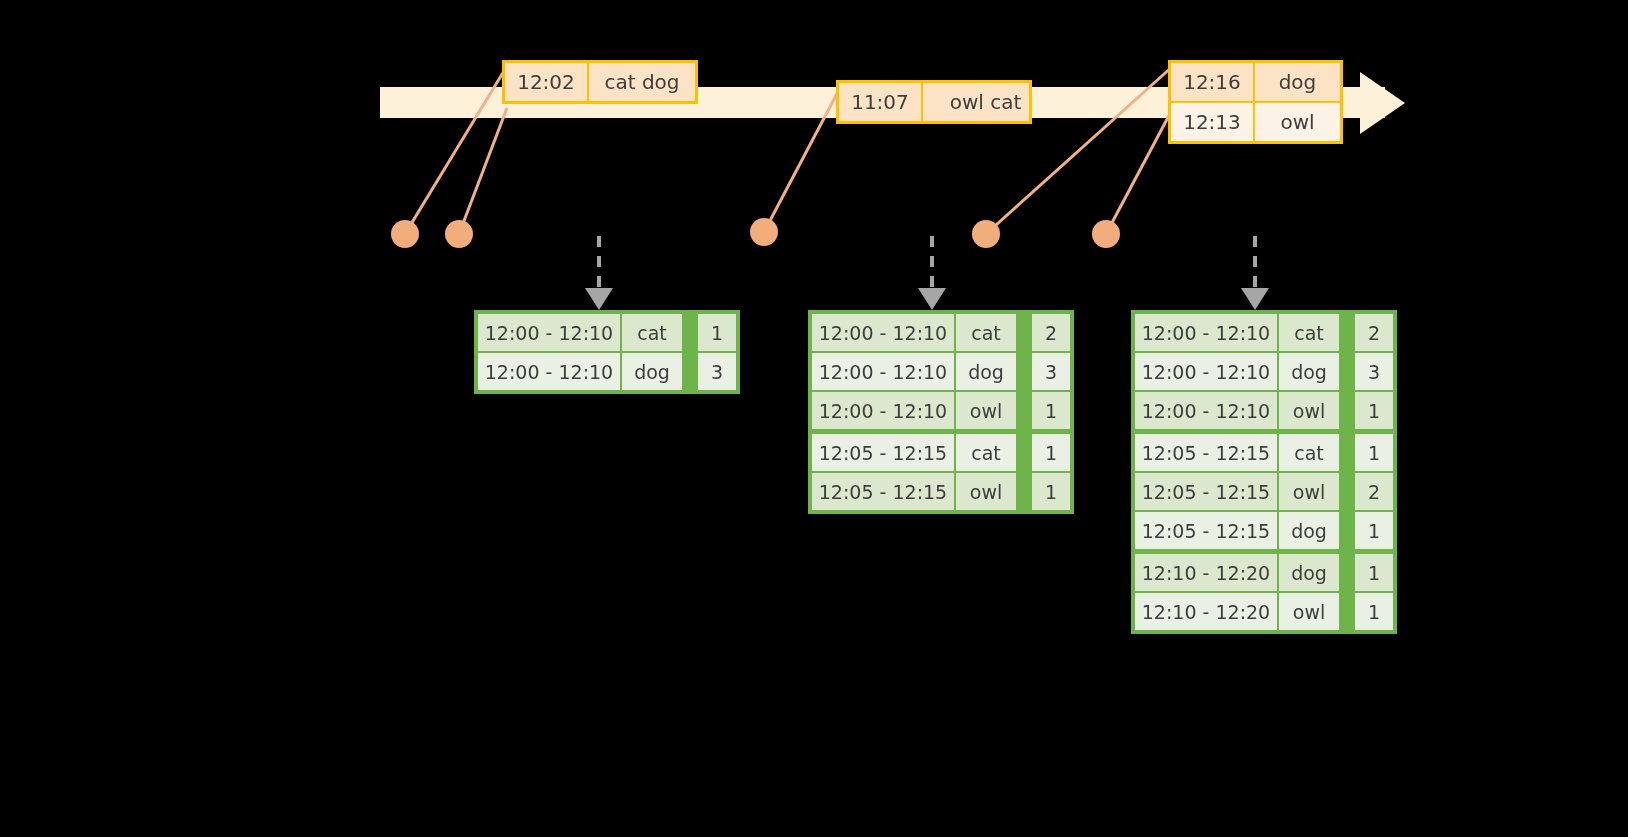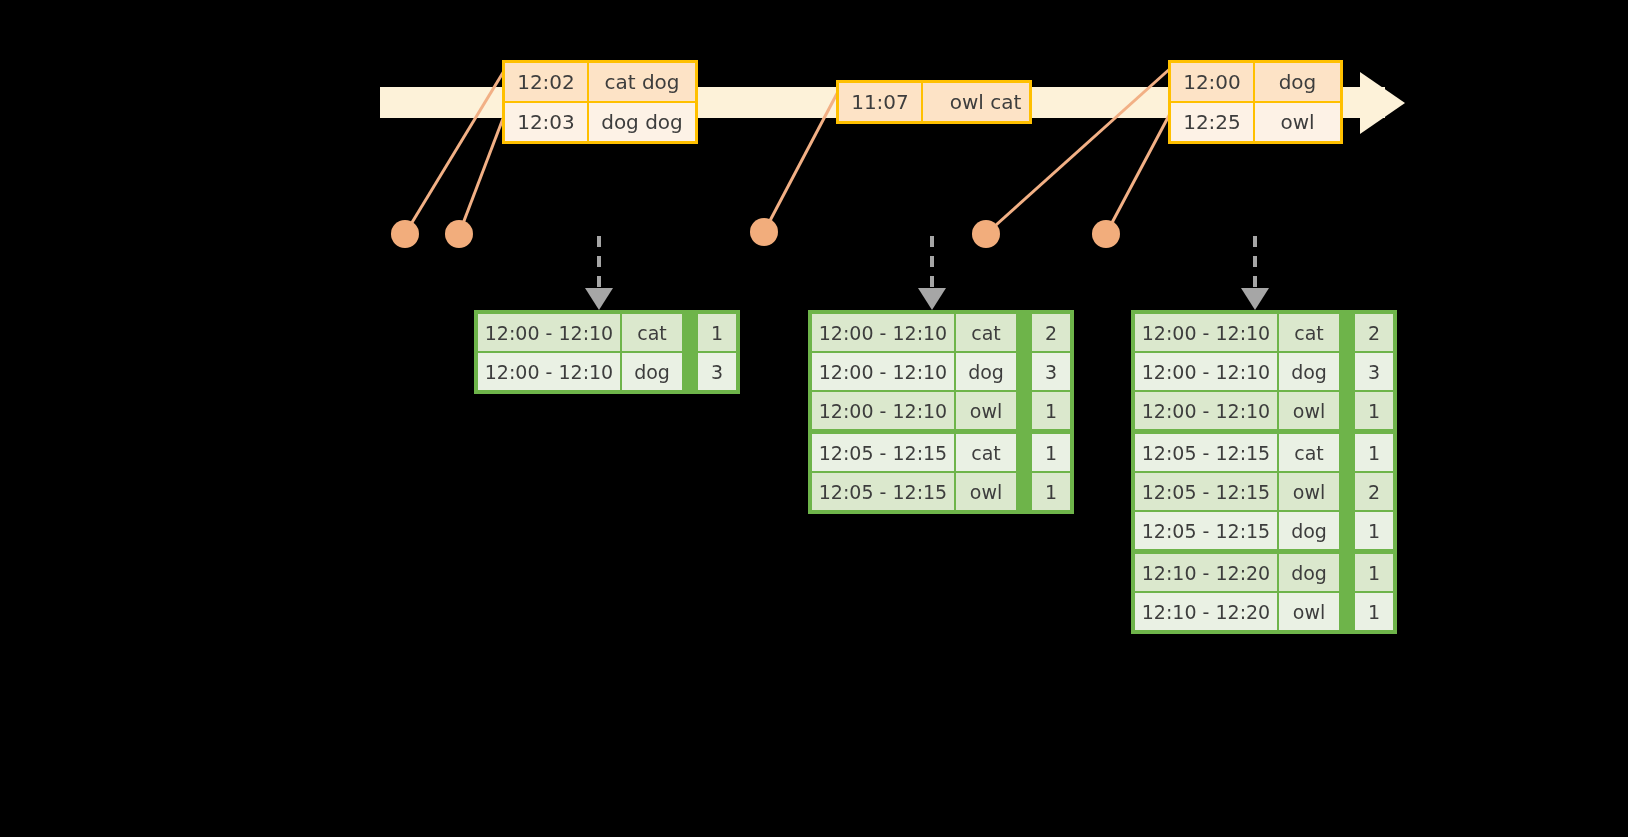--- a/index.html
+++ b/index.html
@@ -172,40 +172,36 @@
 
     <line class="dash-line" x1="1255" y1="236" x2="1255" y2="288"></line>
     <polygon class="dash-head" points="1241,288 1269,288 1255,310"></polygon>
   </svg>
 
   <div class="event-box" id="event-box-1">
     <div class="event-row shade">
       <div class="event-cell time">12:02</div>
       <div class="event-cell val">cat dog</div>
     </div>
-    <div class="event-row light">
-      <div class="event-cell time">12:03</div>
-      <div class="event-cell val">dog dog</div>
-    </div>
   </div>
 
   <div class="event-box" id="event-box-2">
     <div class="event-row shade">
       <div class="event-cell time">11:07</div>
       <div class="event-cell val">owl cat</div>
     </div>
   </div>
 
   <div class="event-box" id="event-box-3">
     <div class="event-row shade">
-      <div class="event-cell time">12:00</div>
+      <div class="event-cell time">12:16</div>
       <div class="event-cell val">dog</div>
     </div>
     <div class="event-row light">
-      <div class="event-cell time">12:25</div>
+      <div class="event-cell time">12:13</div>
       <div class="event-cell val">owl</div>
     </div>
   </div>
 
   <div class="result-table" id="result-table-1">
       <div class="res-row shade">
         <div class="res-cell window">12:00 - 12:10</div>
         <div class="res-cell key">cat</div>
         <div class="res-cell count">1</div>
       </div>

